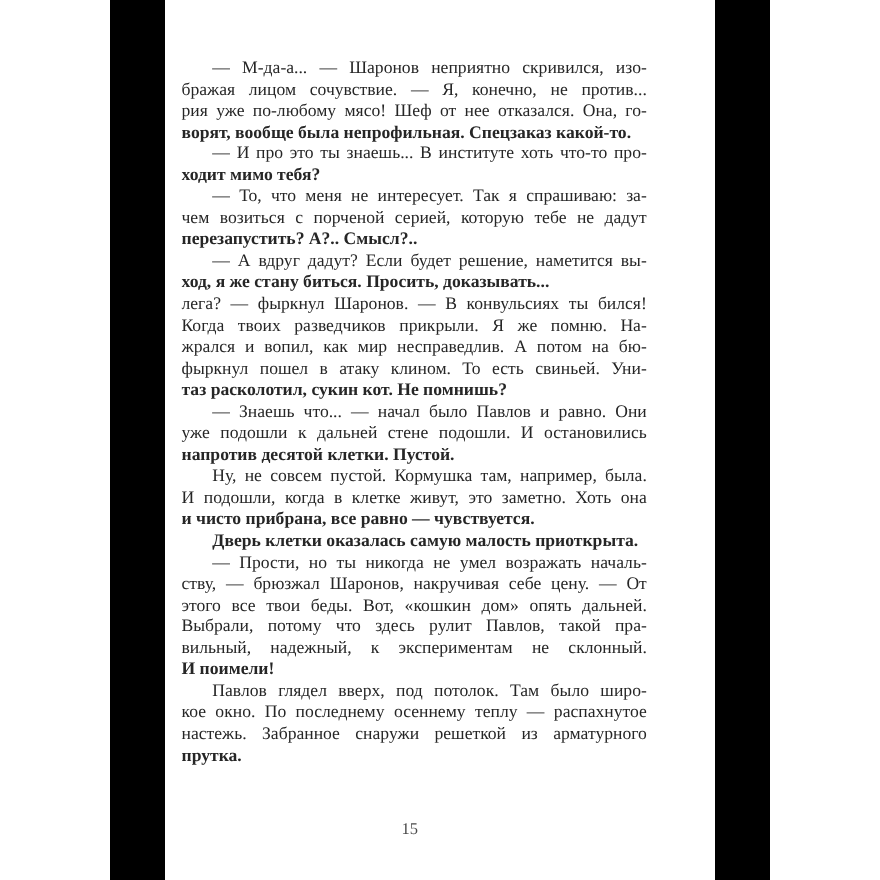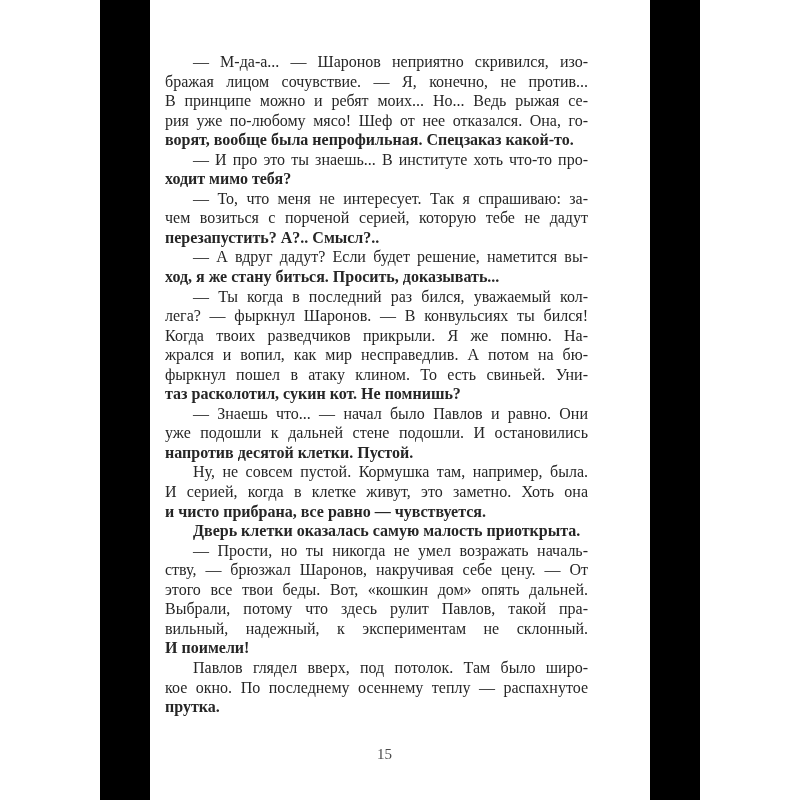--- a/index.html
+++ b/index.html
@@ -36,86 +36,85 @@
     font-size: 16px;
     text-align: justify;
     text-align-last: justify;
     overflow: hidden;
     white-space: normal;
   }
   .line.par-first { text-indent: 28px; }
   .line.par-last  { text-align-last: left; font-weight: bold; }
   .page-number {
     position: absolute;
-    left: 173px;
+    left: 161px;
     top: 745px;
     width: 423px;
     text-align: center;
     font-size: 15px;
     line-height: 18px;
     color: #4a4a4a;
   }
 </style>
 </head>
 <body>
 
 <div class="scan-bar left"></div>
 
 <div class="scan-bar right"></div>
 
 <div class="page" id="page-paragraphs">
     <div class="par">
       <div class="line par-first">— М-да-а... — Шаронов неприятно скривился, изо-</div>
       <div class="line">бражая лицом сочувствие. — Я, конечно, не против...</div>
-      <div class="line">В принципе можно и ребят моих... Но... Ведь рыжая се-</div>
       <div class="line">рия уже по-любому мясо! Шеф от нее отказался. Она, го-</div>
       <div class="line par-last">ворят, вообще была непрофильная. Спецзаказ какой-то.</div>
     </div>
     <div class="par">
       <div class="line par-first">— И про это ты знаешь... В институте хоть что-то про-</div>
       <div class="line par-last">ходит мимо тебя?</div>
     </div>
     <div class="par">
       <div class="line par-first">— То, что меня не интересует. Так я спрашиваю: за-</div>
       <div class="line">чем возиться с порченой серией, которую тебе не дадут</div>
       <div class="line par-last">перезапустить? А?.. Смысл?..</div>
     </div>
     <div class="par">
       <div class="line par-first">— А вдруг дадут? Если будет решение, наметится вы-</div>
       <div class="line par-last">ход, я же стану биться. Просить, доказывать...</div>
     </div>
     <div class="par">
-      <div class="line par-first">— Ты когда в последний раз бился, уважаемый кол-</div>
       <div class="line">лега? — фыркнул Шаронов. — В конвульсиях ты бился!</div>
       <div class="line">Когда твоих разведчиков прикрыли. Я же помню. На-</div>
       <div class="line">жрался и вопил, как мир несправедлив. А потом на бю-</div>
       <div class="line">фыркнул пошел в атаку клином. То есть свиньей. Уни-</div>
       <div class="line par-last">таз расколотил, сукин кот. Не помнишь?</div>
     </div>
     <div class="par">
       <div class="line par-first">— Знаешь что... — начал было Павлов и равно. Они</div>
       <div class="line">уже подошли к дальней стене подошли. И остановились</div>
       <div class="line par-last">напротив десятой клетки. Пустой.</div>
     </div>
     <div class="par">
       <div class="line par-first">Ну, не совсем пустой. Кормушка там, например, была.</div>
-      <div class="line">И серией, когда в клетке живут, это заметно. Хоть она</div>
+      <div class="line">И подошли, когда в клетке живут, это заметно. Хоть она</div>
       <div class="line par-last">и чисто прибрана, все равно — чувствуется.</div>
     </div>
     <div class="par">
       <div class="line par-first par-last">Дверь клетки оказалась самую малость приоткрыта.</div>
     </div>
     <div class="par">
       <div class="line par-first">— Прости, но ты никогда не умел возражать началь-</div>
       <div class="line">ству, — брюзжал Шаронов, накручивая себе цену. — От</div>
       <div class="line">этого все твои беды. Вот, «кошкин дом» опять дальней.</div>
       <div class="line">Выбрали, потому что здесь рулит Павлов, такой пра-</div>
       <div class="line">вильный, надежный, к экспериментам не склонный.</div>
       <div class="line par-last">И поимели!</div>
     </div>
     <div class="par">
       <div class="line par-first">Павлов глядел вверх, под потолок. Там было широ-</div>
       <div class="line">кое окно. По последнему осеннему теплу — распахнутое</div>
+      <div class="line">настежь. Забранное снаружи решеткой из арматурного</div>
       <div class="line par-last">прутка.</div>
     </div>
   </div>
 
 <div class="page-number">15</div>
 
 </body></html>

